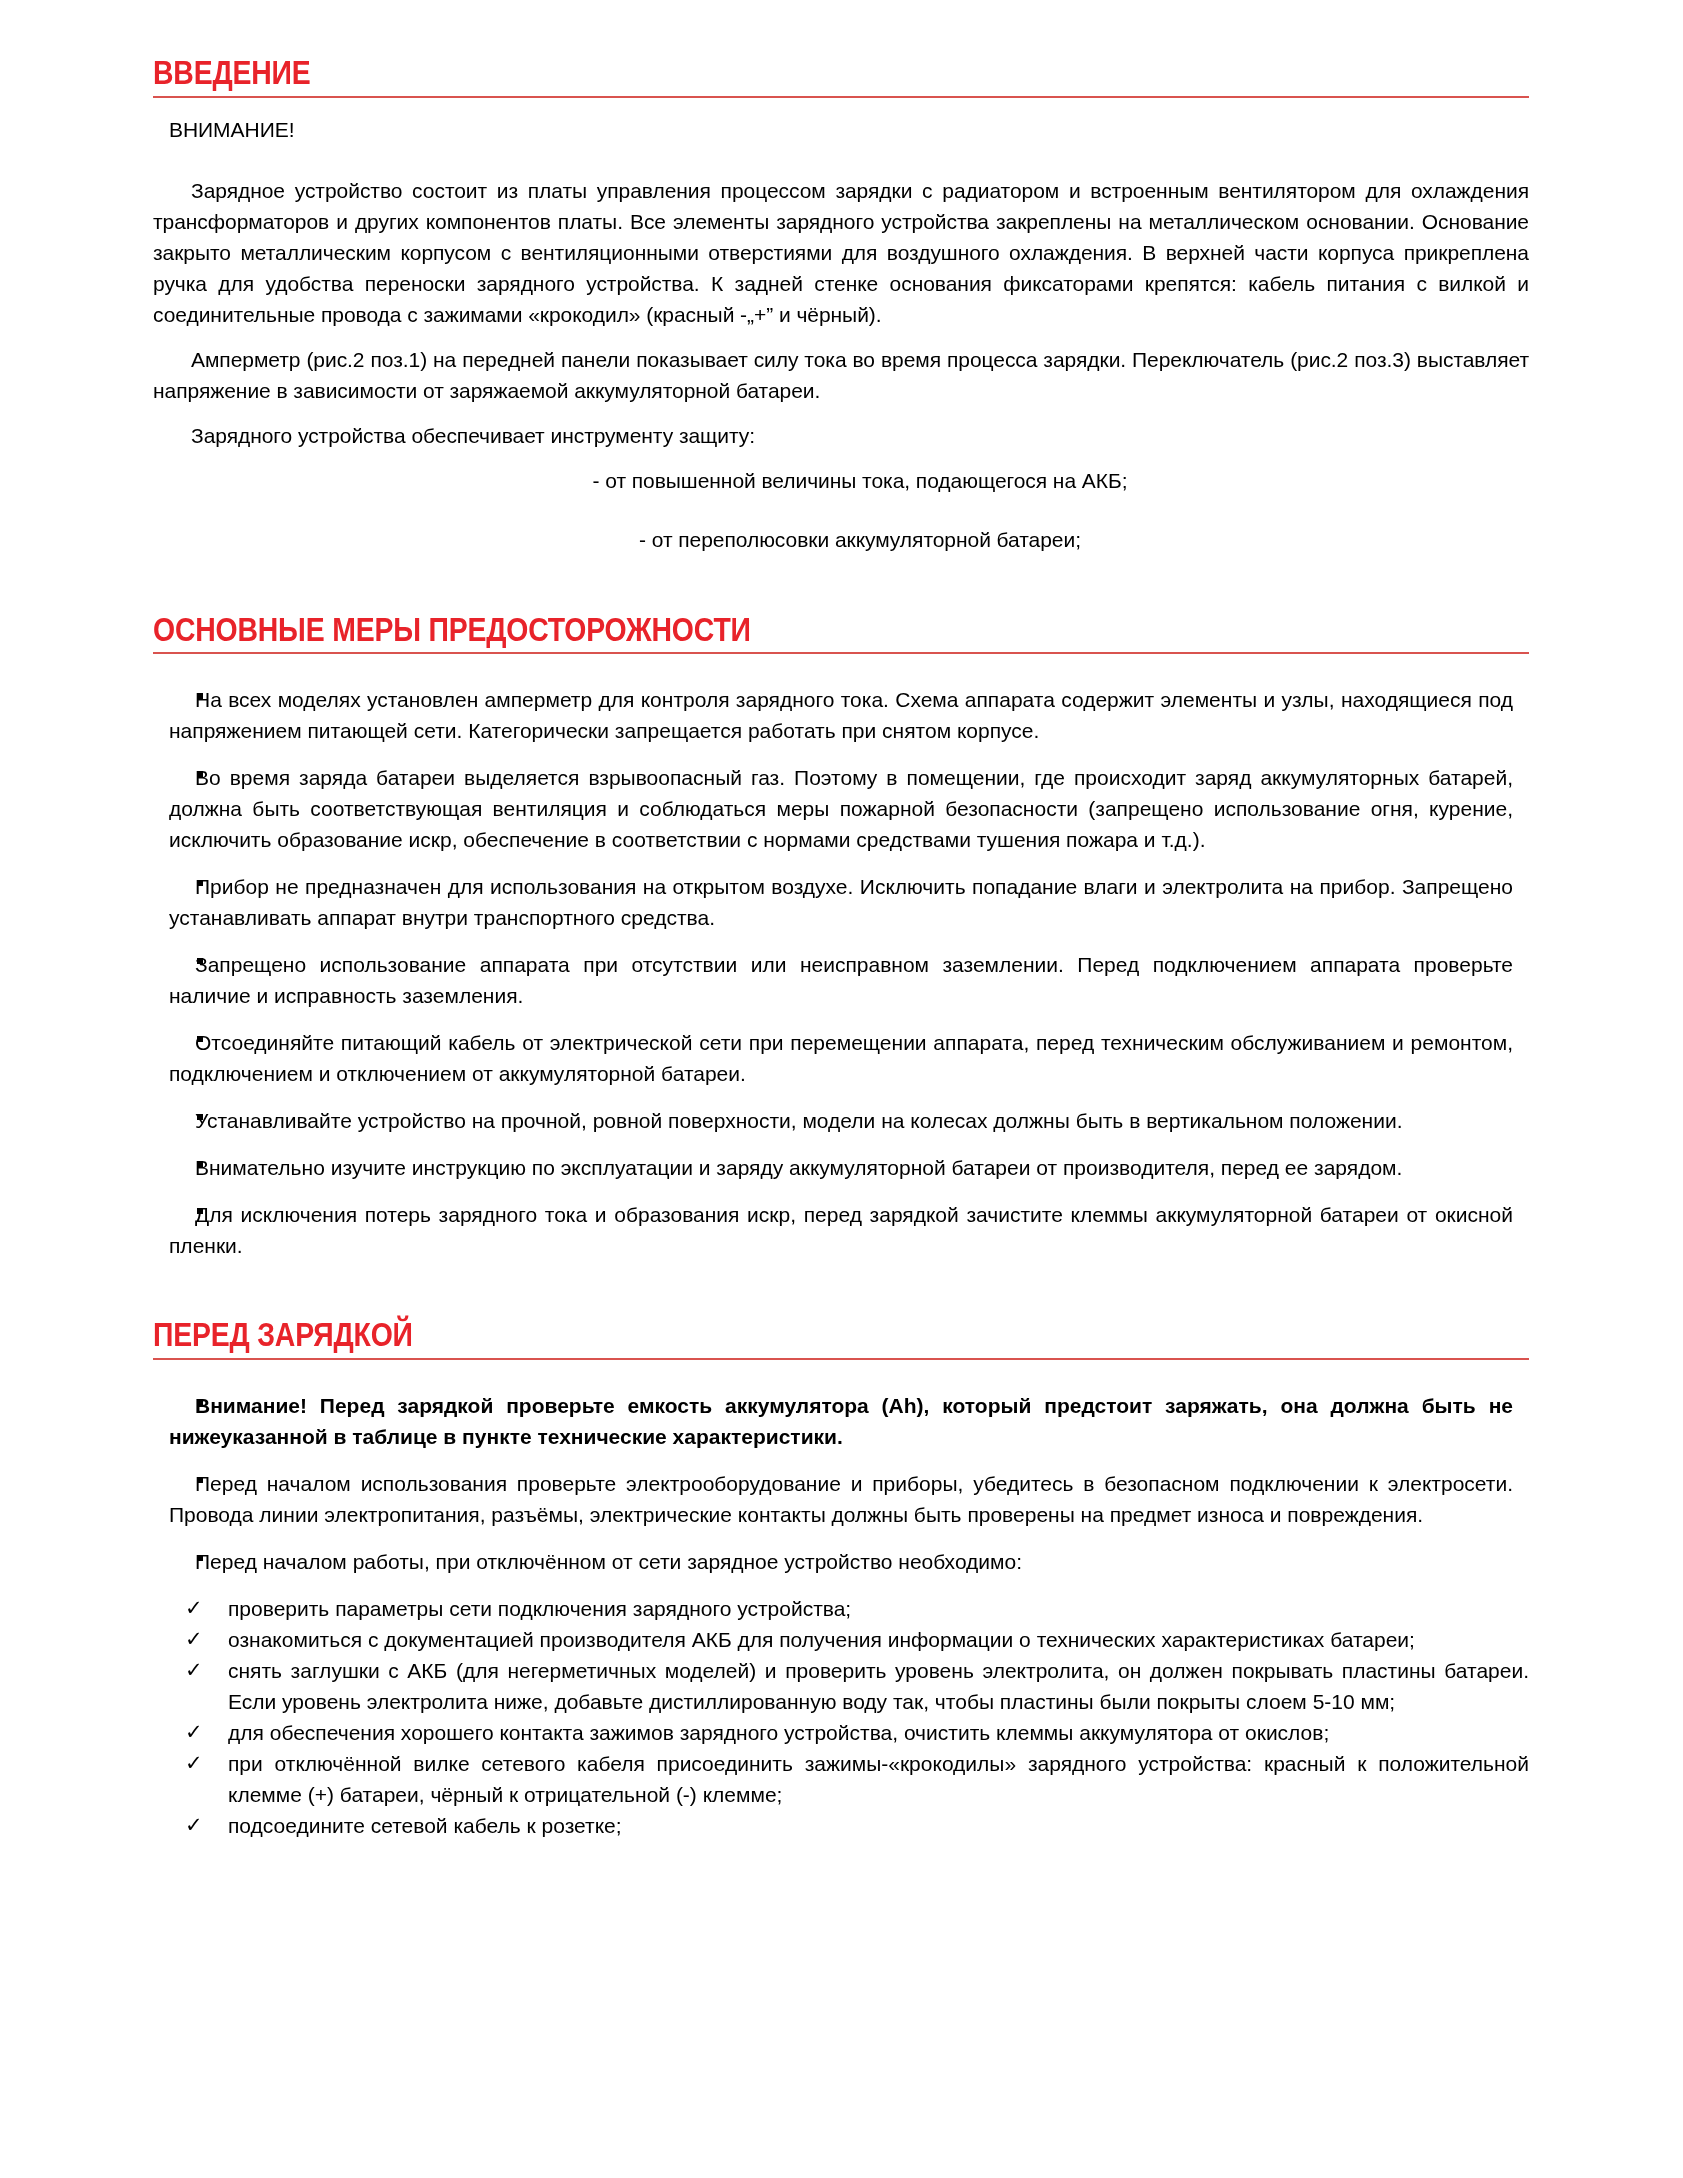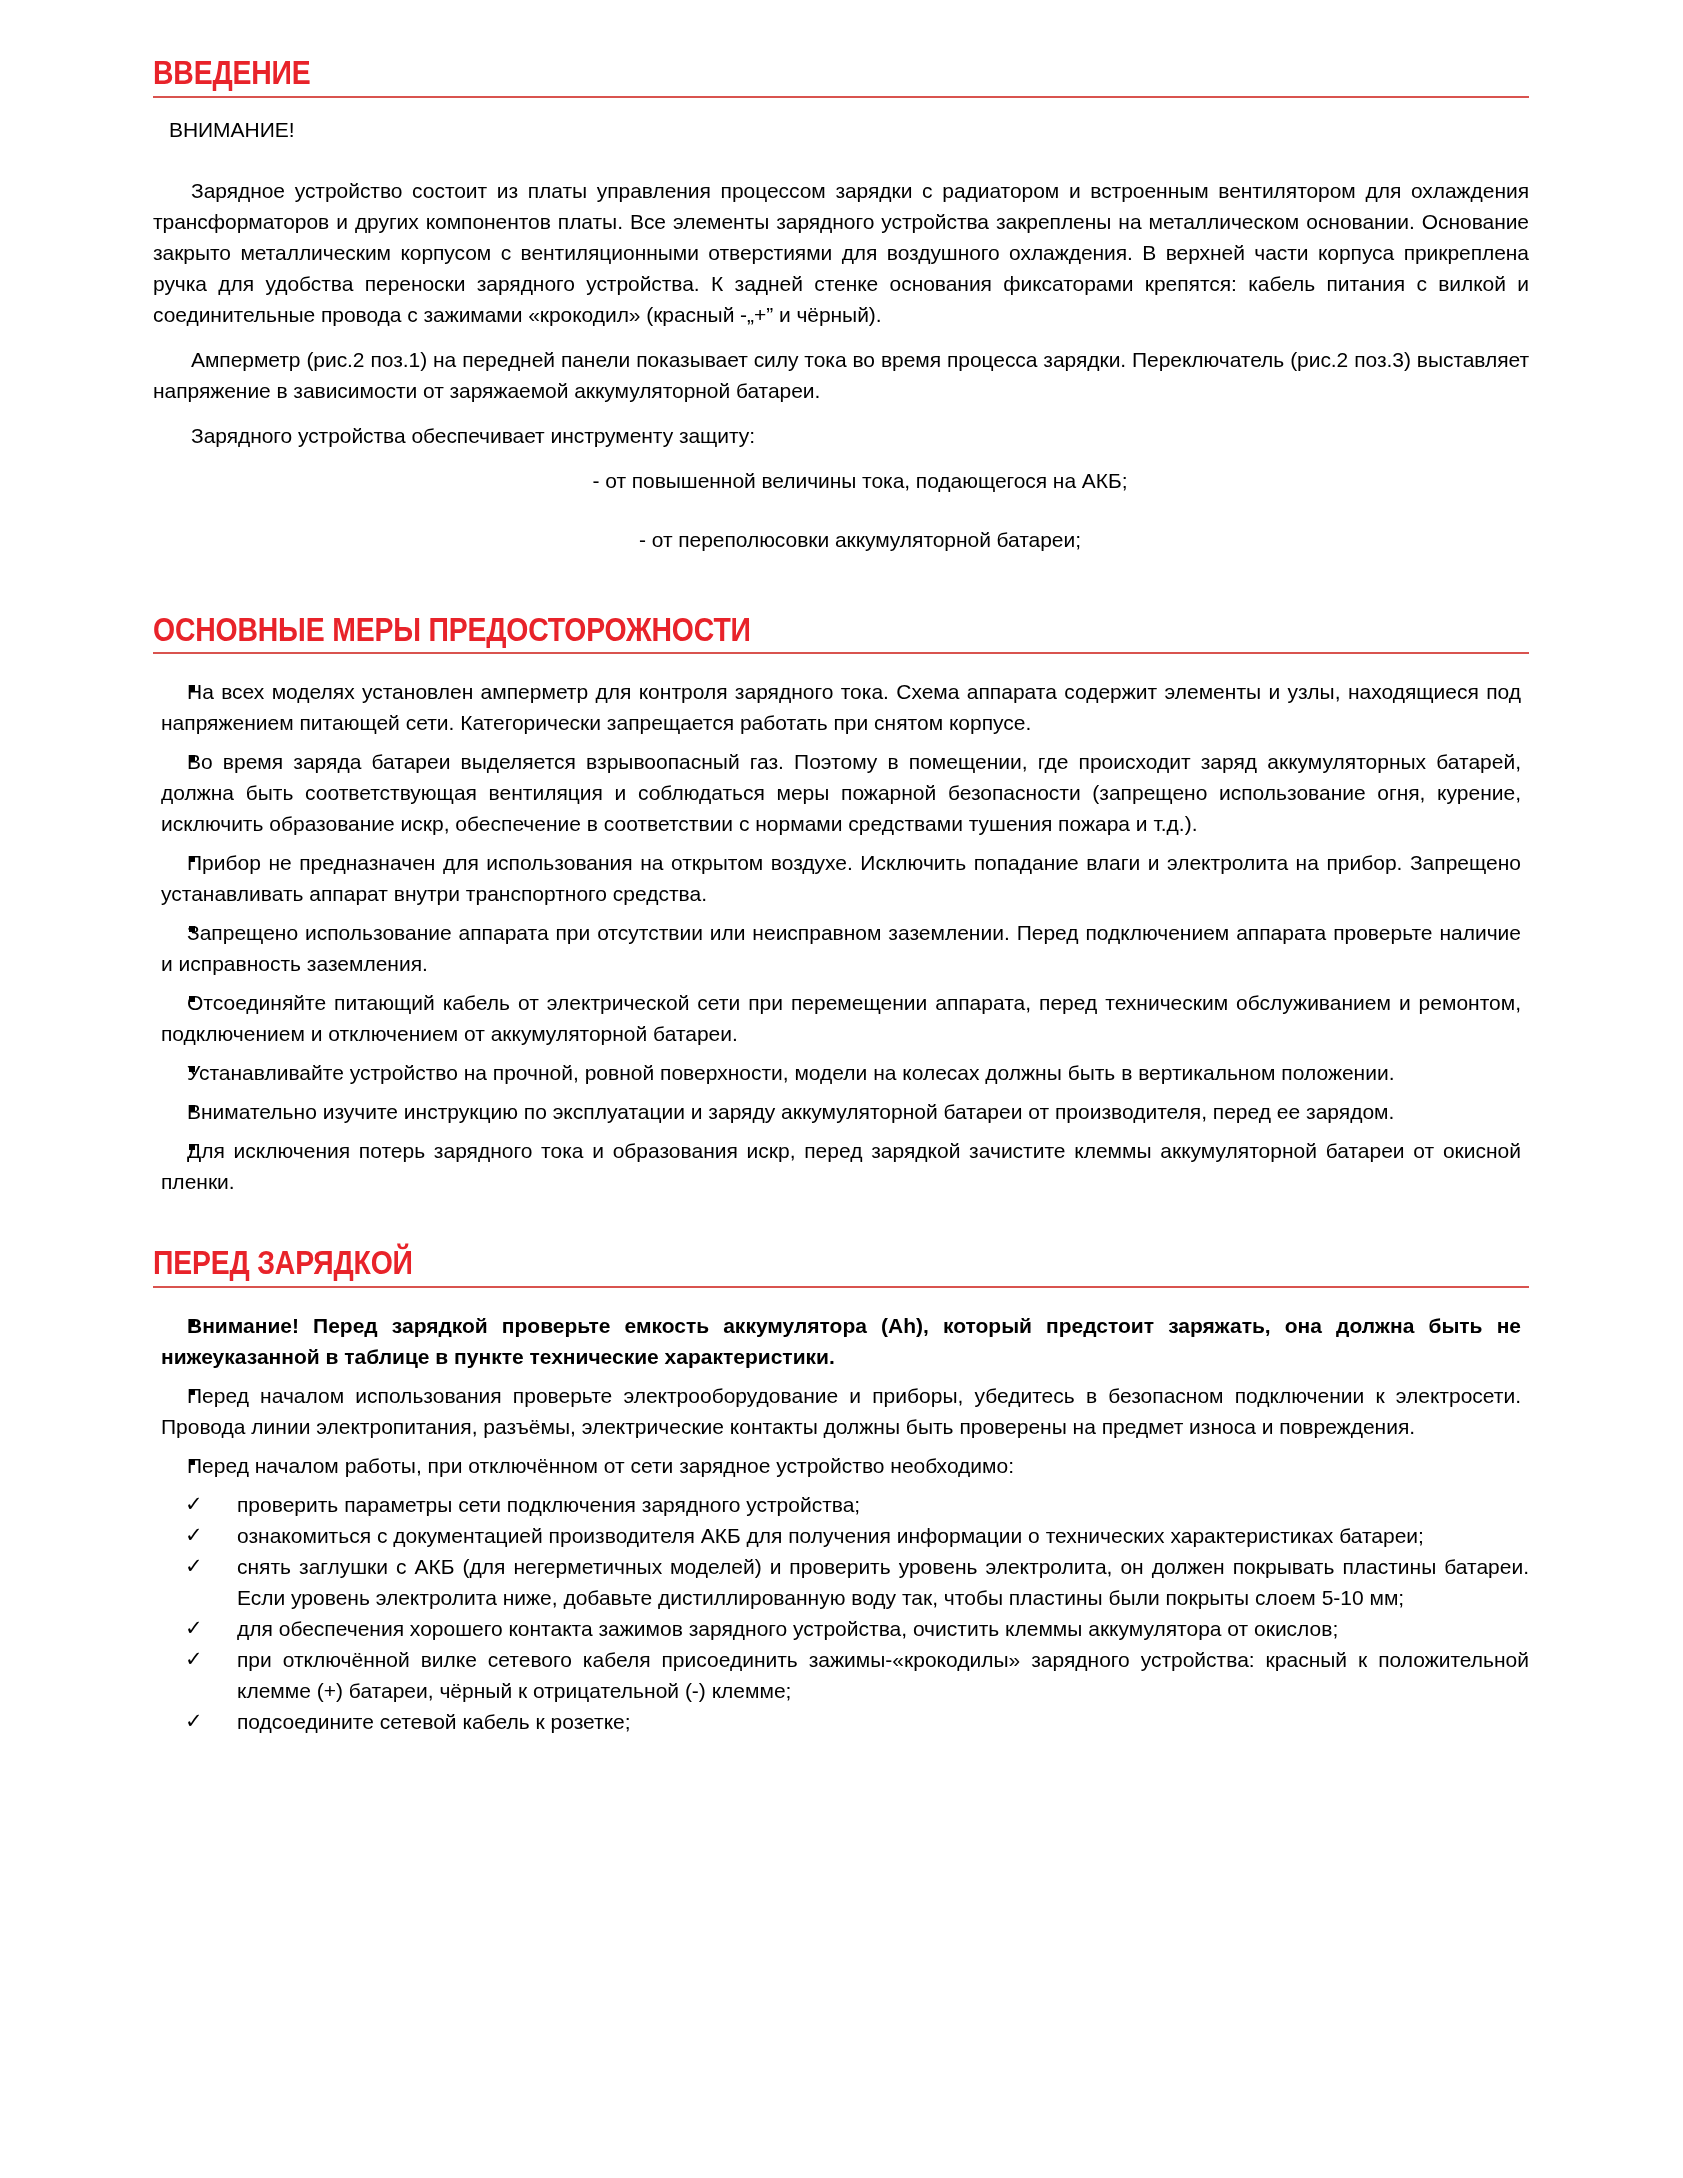--- a/index.html
+++ b/index.html
@@ -74,21 +74,21 @@
 
   
   ul.sq-list {
     list-style: none;
     margin: 0;
     padding: 0;
   }
   ul.sq-list > li {
     position: relative;
     padding-left: 0;
-    margin: 8px;
+    margin: 16px;
   }
   .sq-item {
     display: block;
     text-align: justify;
     text-justify: inter-word;
     text-indent: 26px;
     font-size: 21px;
     line-height: 31px;
     font-family: "Liberation Sans Narrow", "Liberation Sans", sans-serif;
     position: relative;
@@ -130,21 +130,20 @@
     position: absolute;
     left: 32px;
     top: 0;
     font-size: 21px;
     line-height: 31px;
     font-family: "DejaVu Sans", sans-serif;
     color: #000;
   }
   ul.chk-list > li .chk-text {
     display: block;
-    margin-left: 9px;
   }
   ul.chk-list > li.last-line .chk-text { text-align: left; }
 
   .nojust { text-align: left !important; }
 </style>
 </head>
 <body>
 
 <div class="page">
   <div class="doc">

